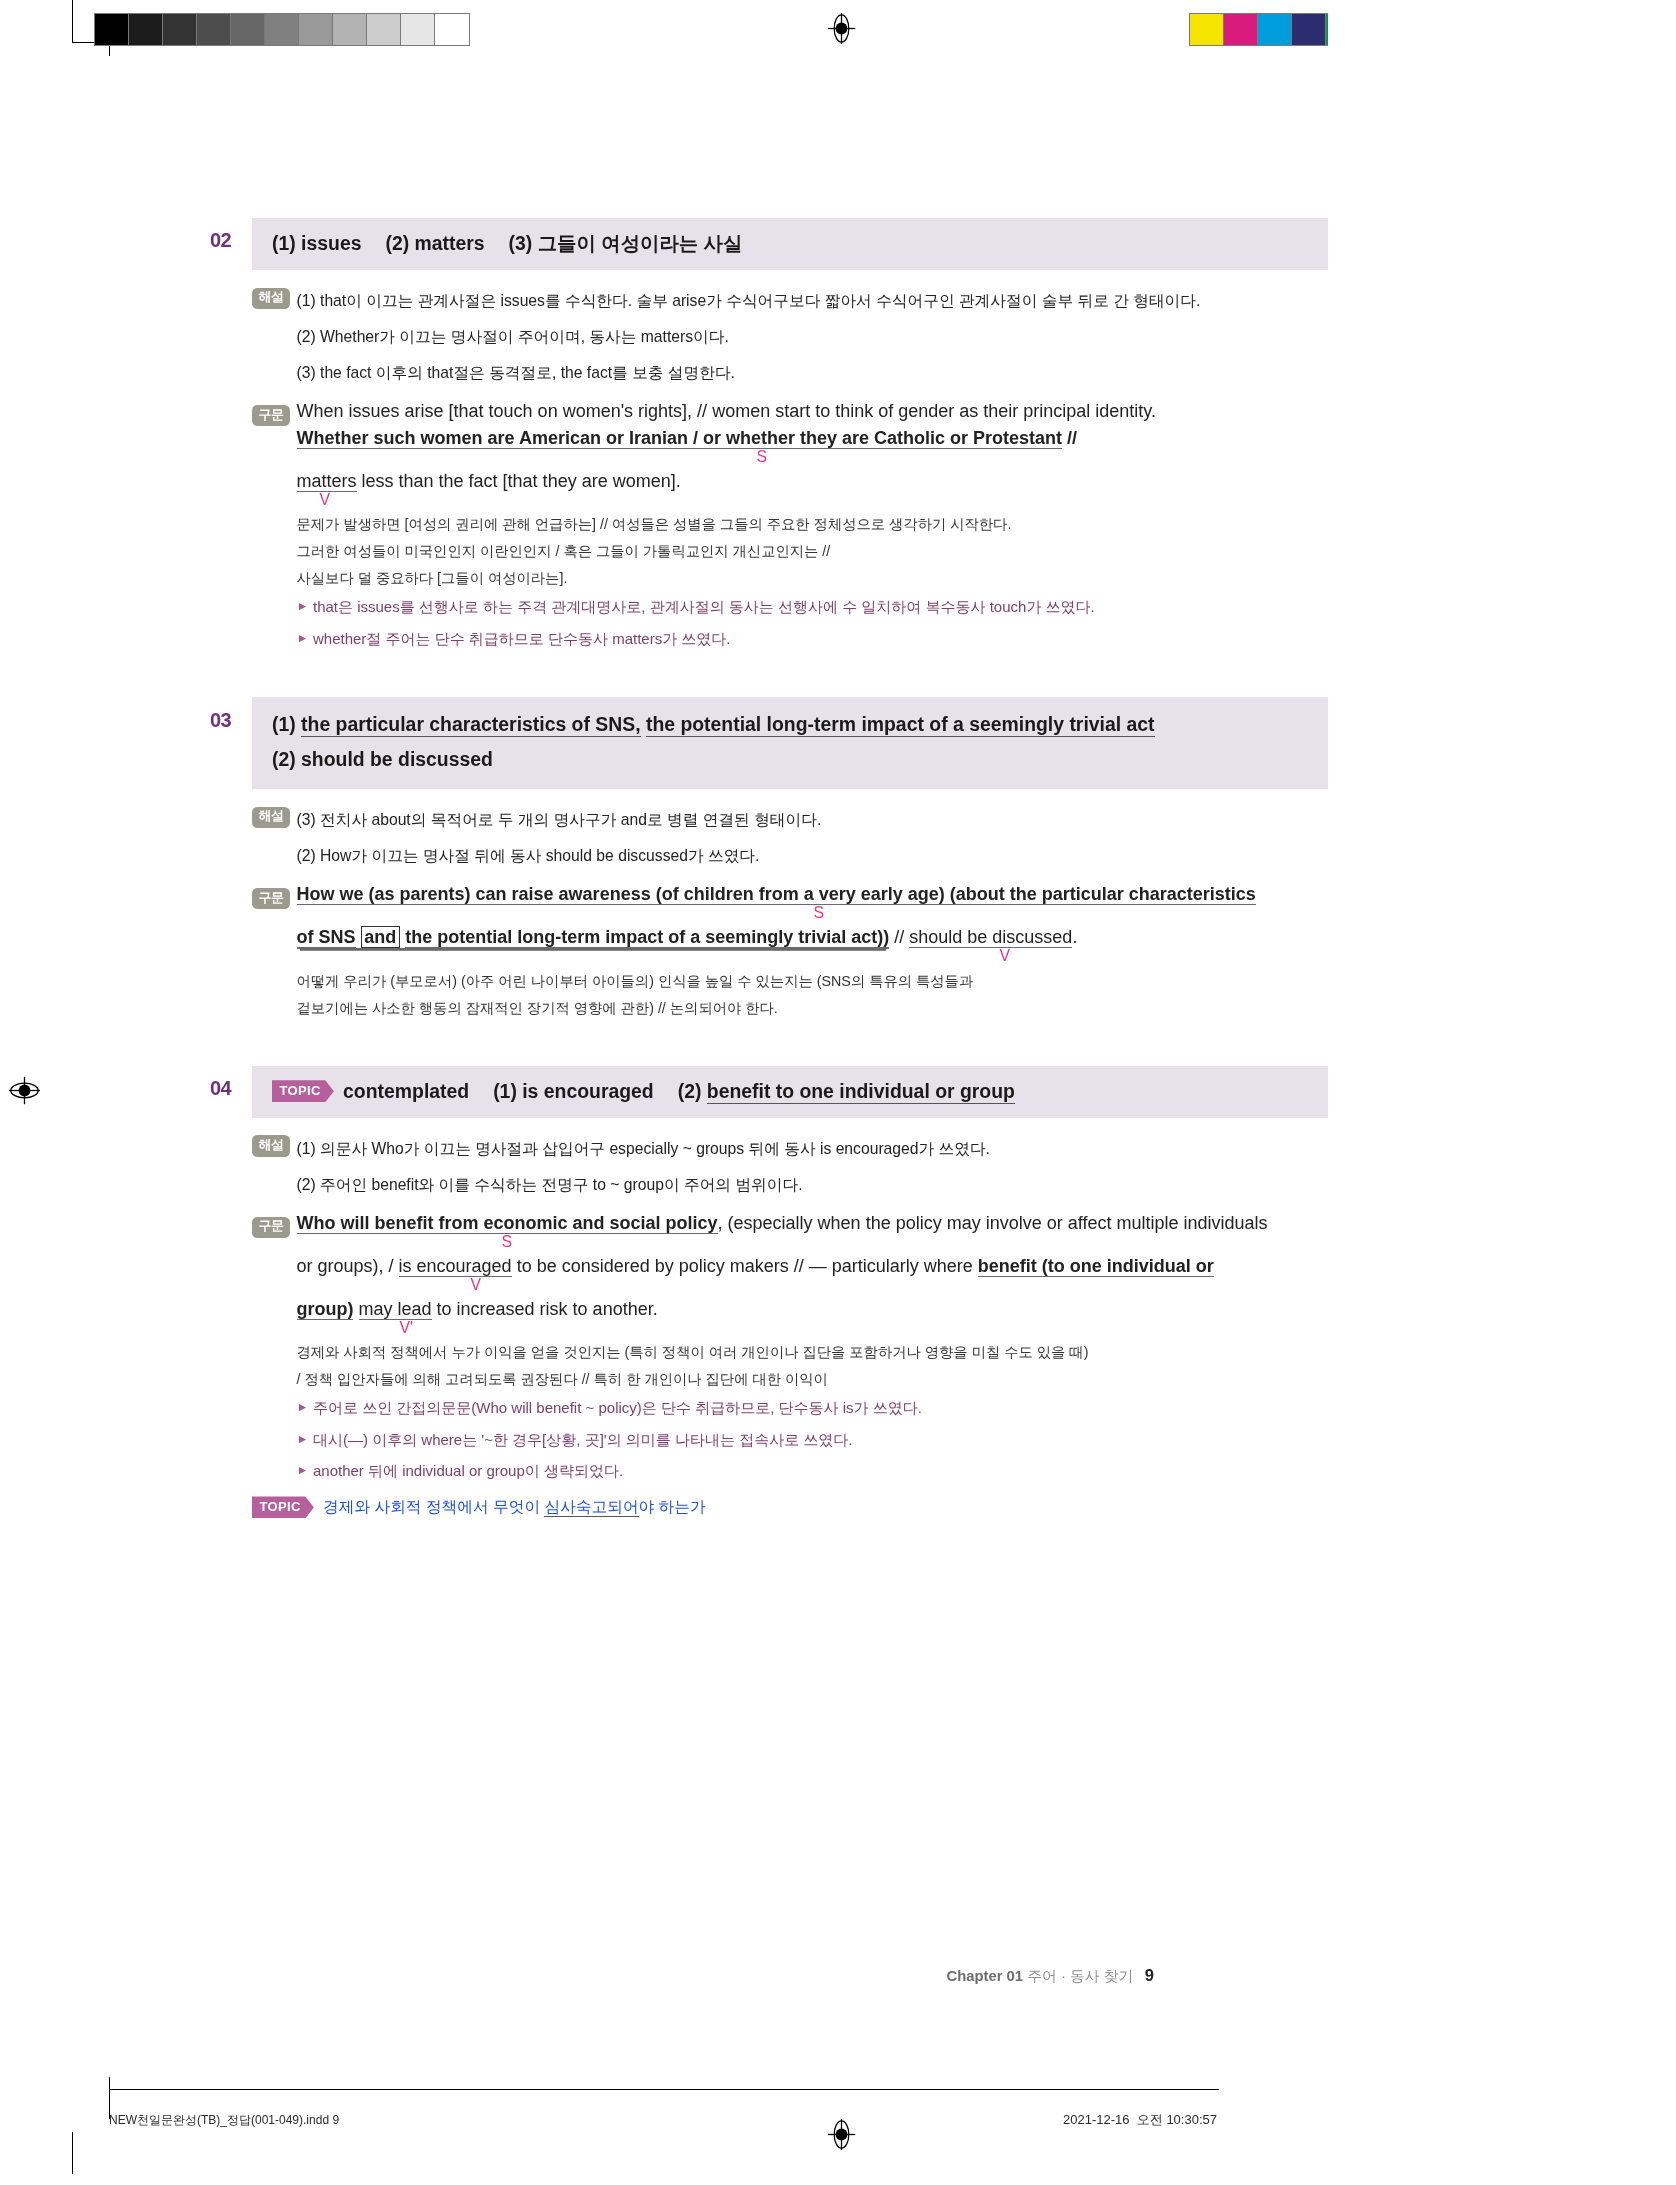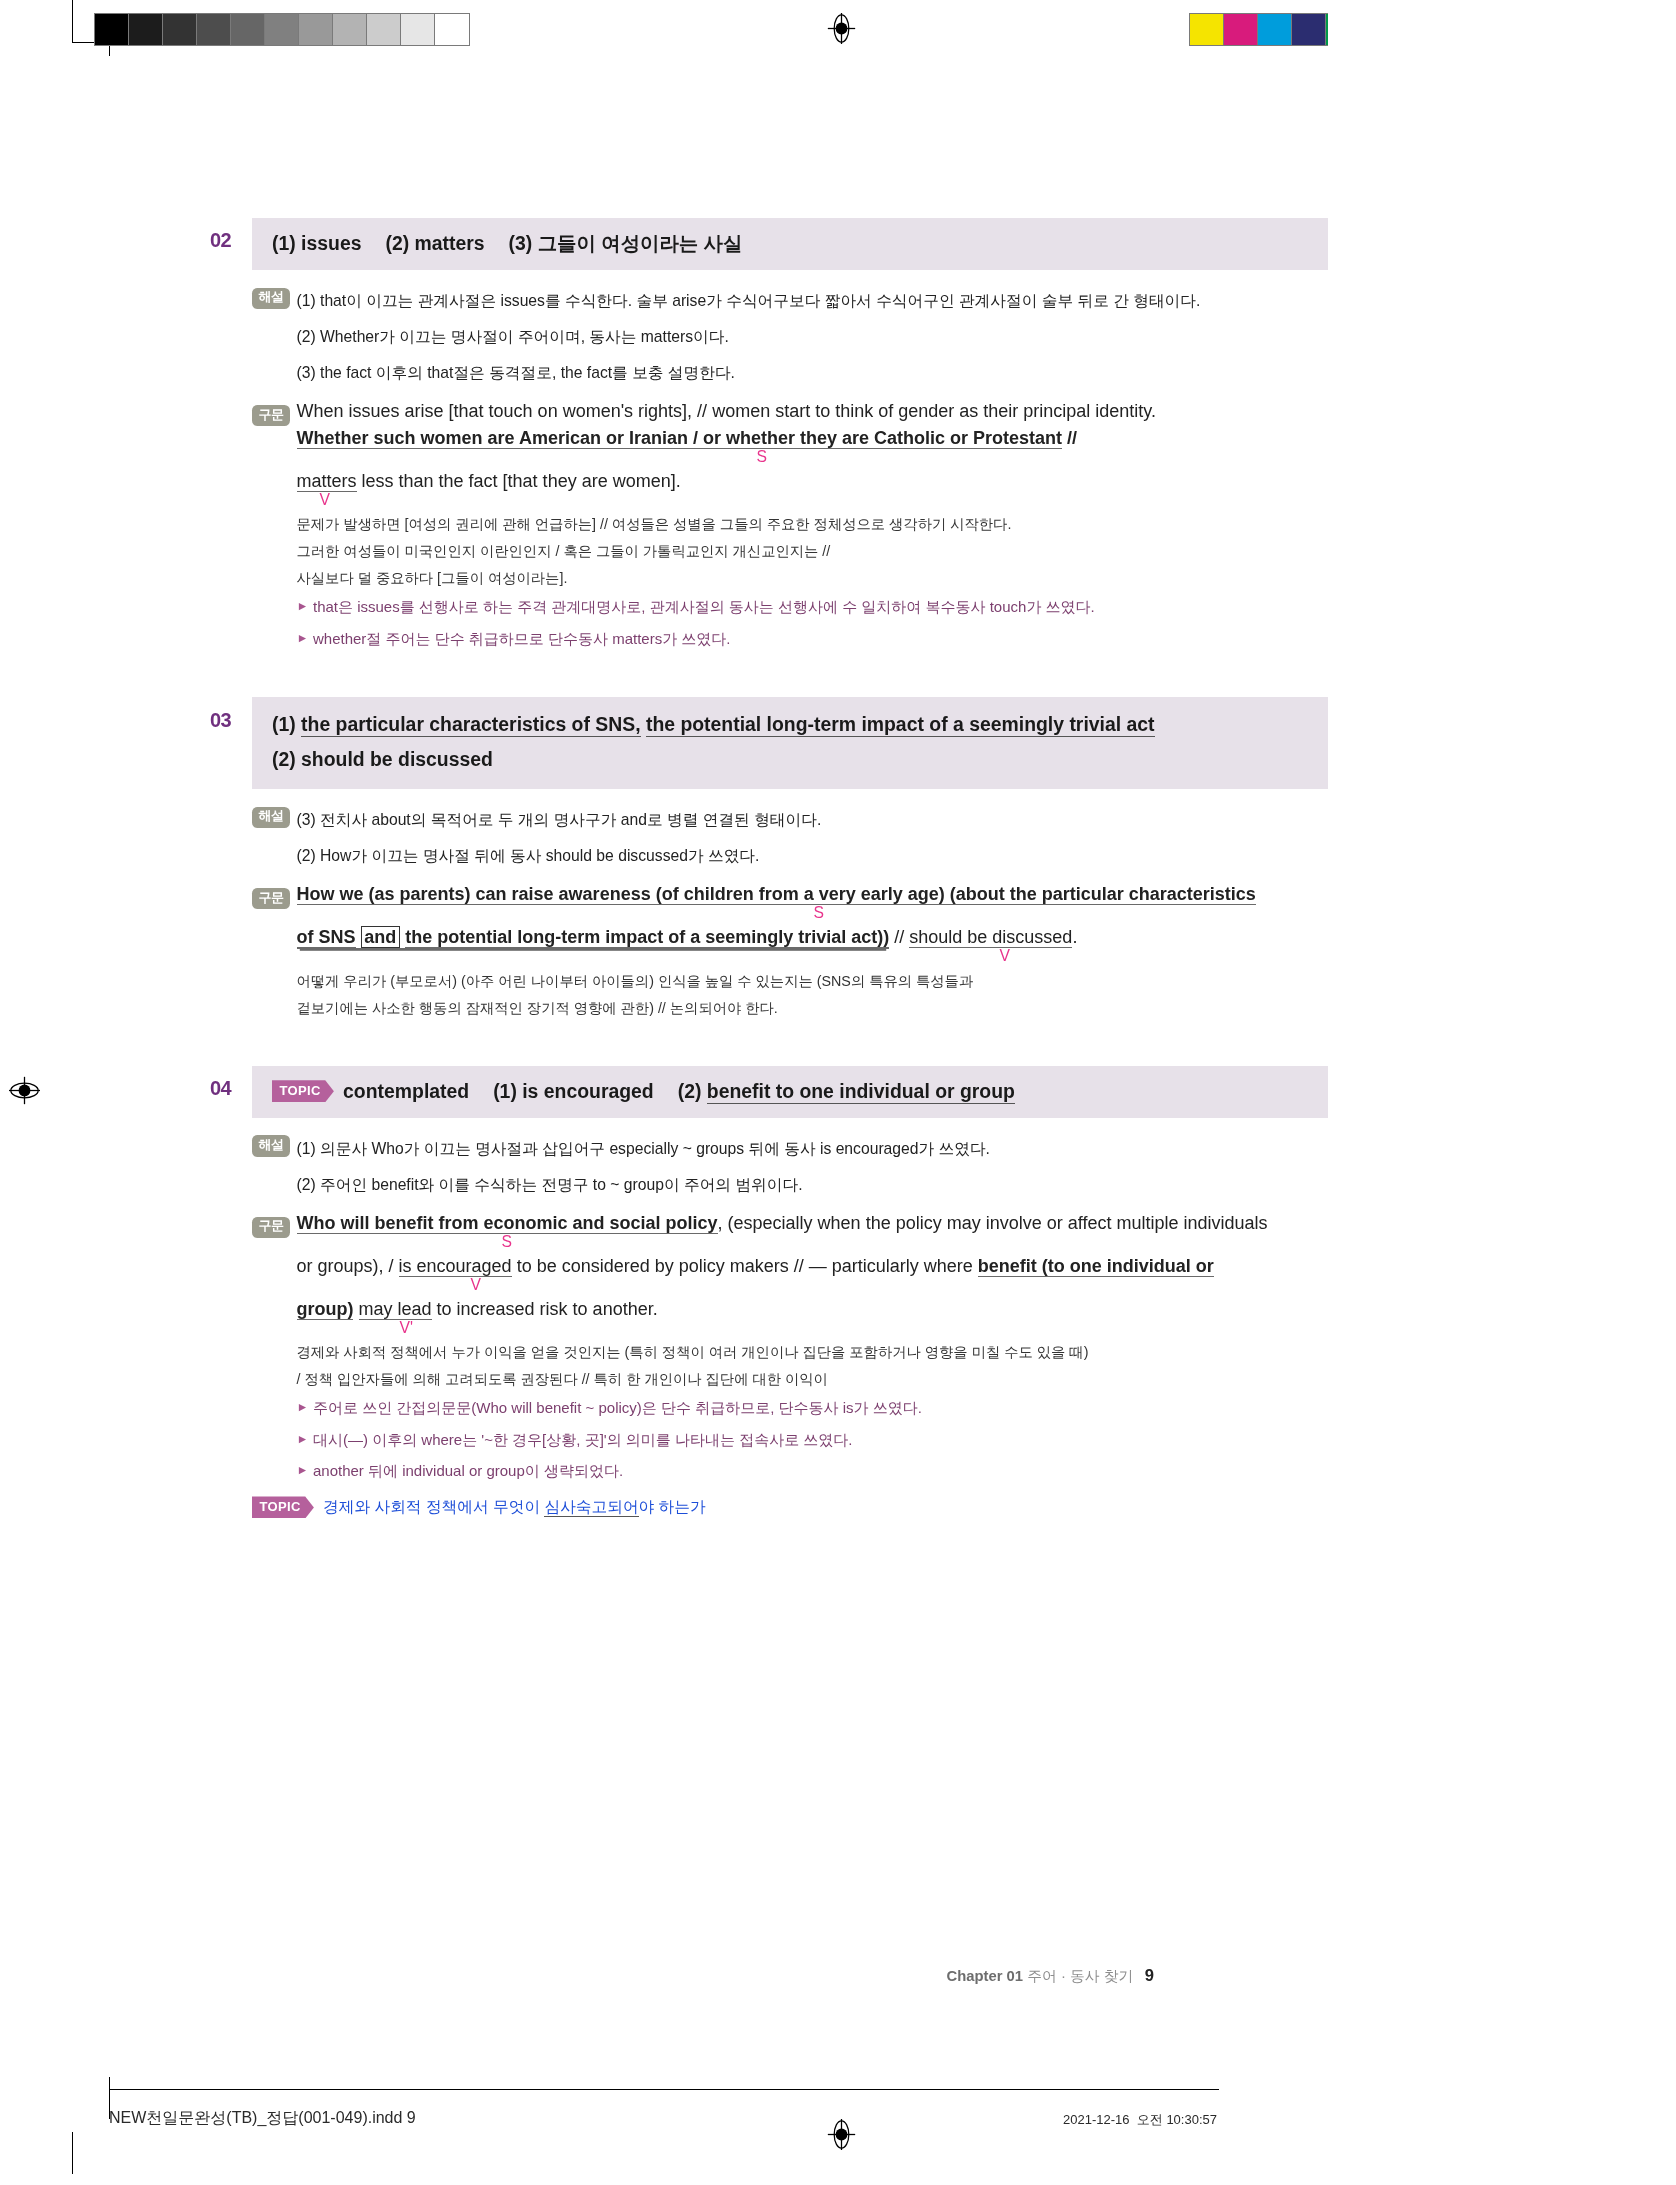--- a/index.html
+++ b/index.html
@@ -208,21 +208,21 @@
     color: #8d8d8d;
     white-space: nowrap;
   }
   .chapter-footer .ch { color: #6d6d6d; font-weight: bold; }
   .chapter-footer .pg { color: #222; font-weight: bold; font-size: 16.6px; margin-left: 7.4px; }
 
   .print-footer {
     position: absolute;
     left: 109px;
     bottom: 57px;
-    font-size: 16px;
+    font-size: 12px;
     color: #2a2a2a;
     white-space: nowrap;
   }
   .print-footer-right {
     position: absolute;
     right: 111px;
     bottom: 57px;
     font-size: 13px;
     color: #2a2a2a;
     white-space: nowrap;

